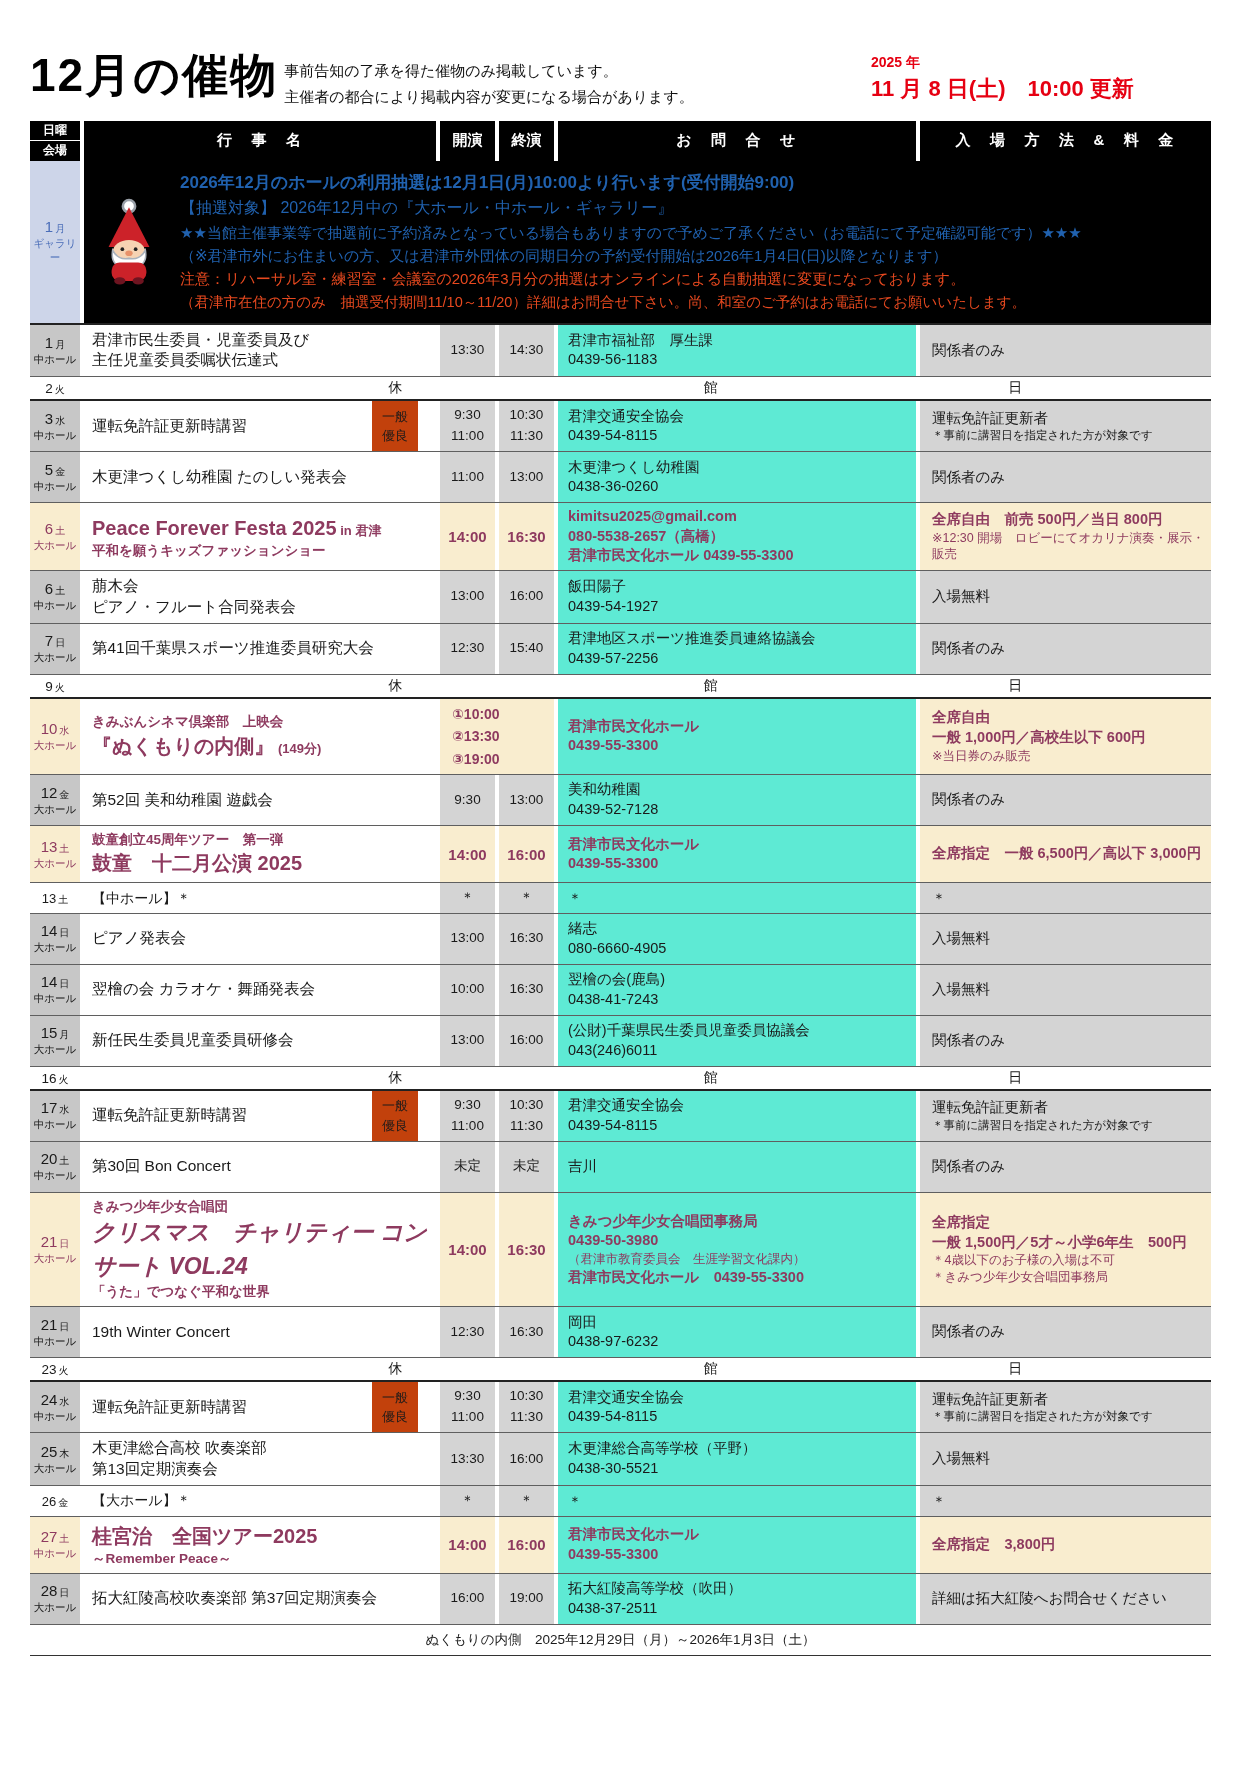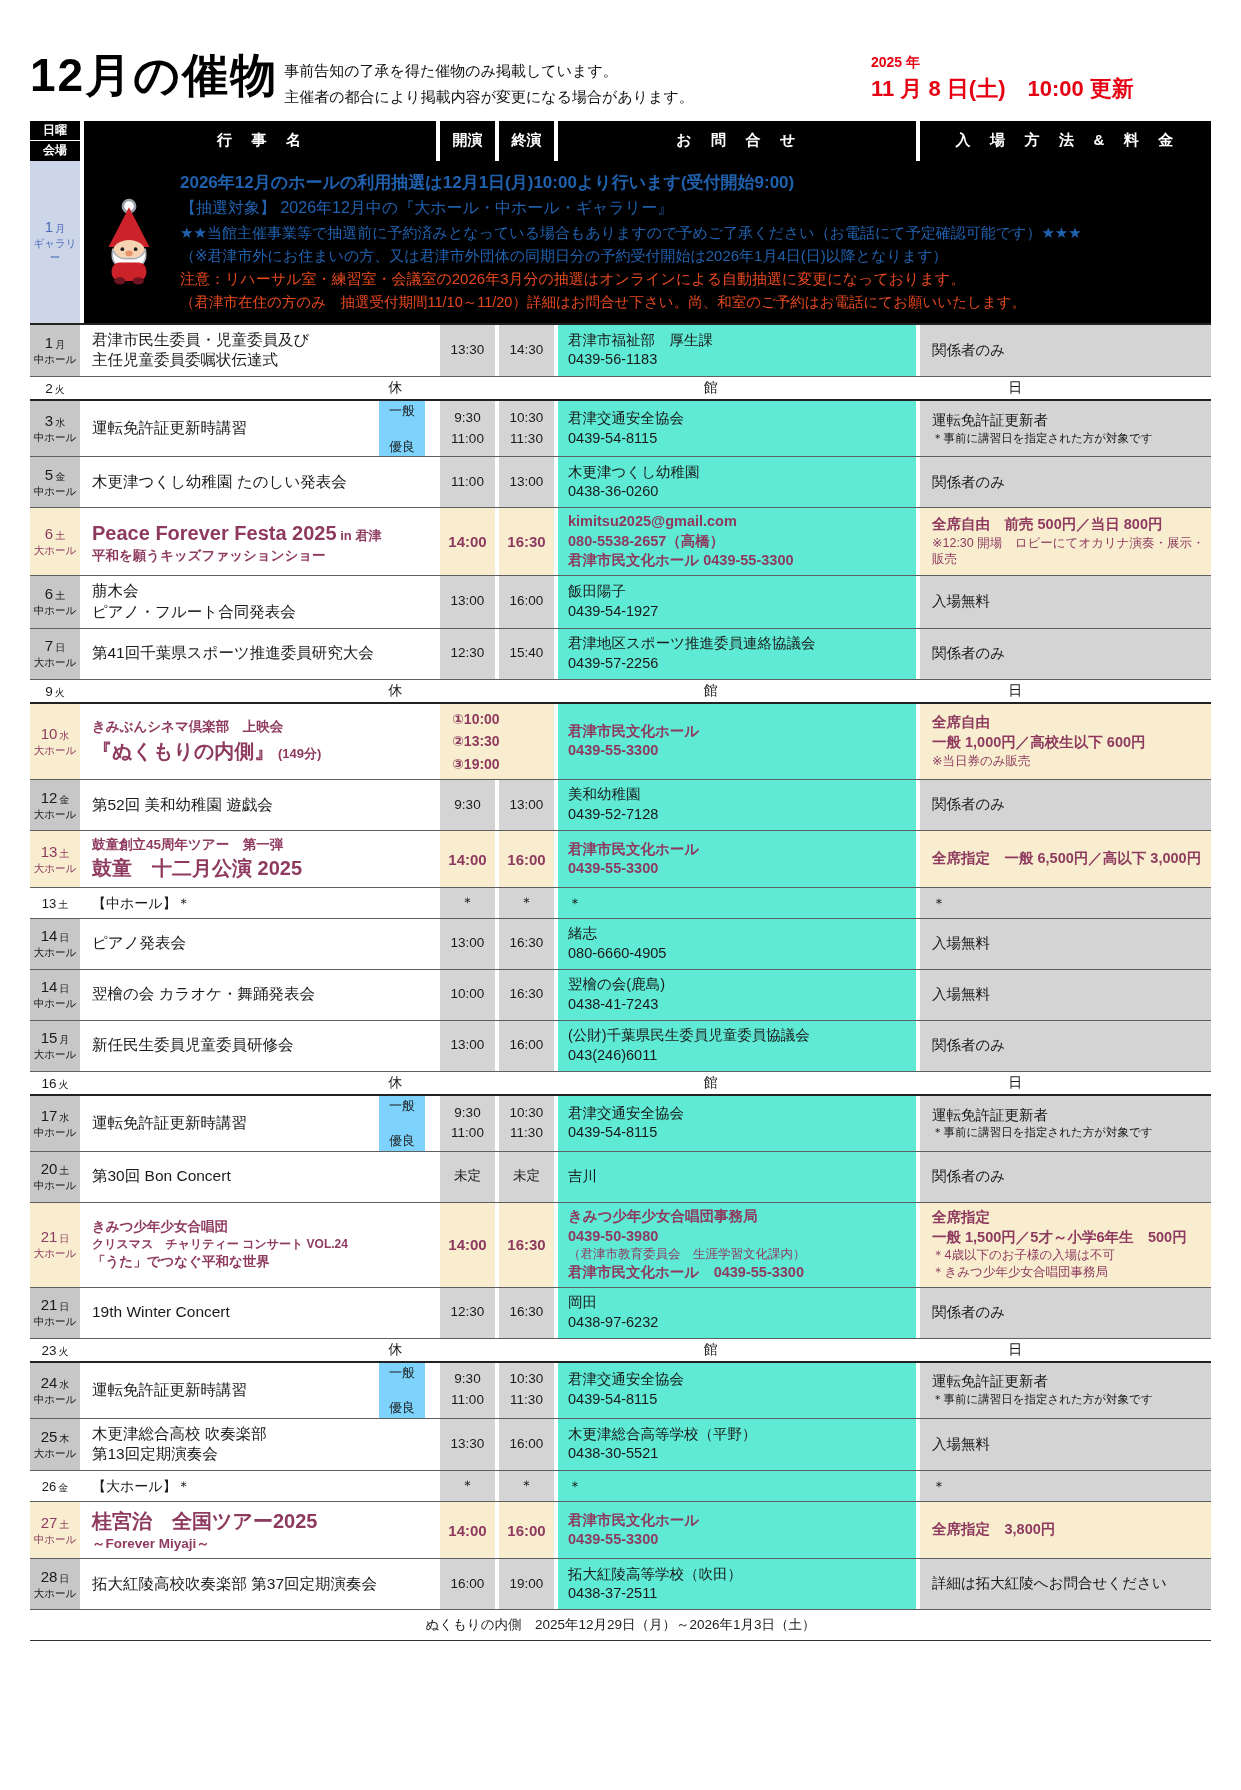--- a/index.html
+++ b/index.html
@@ -27,33 +27,33 @@
   .cell{display:flex;flex-direction:column;justify-content:center;box-sizing:border-box;}
 
   .c-date{align-items:center;text-align:center;background:#c7c7c7;padding:3px 0;}
   .d-top{white-space:nowrap;}
   .d-num{font-size:15px;}
   .d-dow{font-size:10px;margin-left:2px;}
   .d-venue{font-size:10.5px;margin-top:1px;}
 
   .c-name{padding:5px 2px 5px 8px;flex-direction:row;align-items:center;background:#fff;}
   .name-lines{flex:1;display:flex;flex-direction:column;justify-content:center;}
-  .sub-box{width:46px;align-self:stretch;background:#7dd3fc;display:flex;flex-direction:column;
-    align-items:center;justify-content:center;font-size:13px;line-height:1.5;margin:-5px 9px;gap:16px;}
+  .sub-box{width:46px;align-self:stretch;background:#c2410c;display:flex;flex-direction:column;
+    align-items:center;justify-content:center;font-size:13px;line-height:1.5;margin:-5px 16px;}
 
   .c-start,.c-end{background:#d4d4d4;align-items:center;text-align:center;font-size:13.5px;line-height:1.55;padding:4px 0;}
   .c-merged{background:#d4d4d4;align-items:flex-start;text-align:left;font-size:14px;line-height:1.6;padding:4px 0 4px 12px;}
   .c-contact{background:#5eead4;padding:4px 4px 4px 10px;font-size:14.5px;line-height:1.45;}
   .c-fee{background:#d4d4d4;padding:4px 6px 4px 12px;font-size:14.5px;line-height:1.45;}
 
   .ln{font-size:15.5px;line-height:1.35;}
   .c-contact .ln{font-size:14.5px;}
   .c-fee .ln{font-size:14.5px;}
   .ln.xl{font-size:20px;font-weight:800;line-height:1.4;}
-  .ln.lg{font-size:12px;font-weight:800;line-height:1.45;}
+  .ln.lg{font-size:23px;font-weight:800;line-height:1.45;font-style:italic;}
   .ln.bsm{font-size:13.5px;font-weight:700;}
   .ln.small{font-size:11.5px;}
   .tail{font-size:13px;font-weight:700;margin-top:44px;}
 
   .row.event{min-height:50px;}
   
   .row.hl .c-date,.row.hl .c-start,.row.hl .c-end,.row.hl .c-fee,.row.hl .c-merged{background:#f9edcf;}
   .row.hl{color:#8e3a5f;}
   .row.hl .ln{font-weight:700;}
   .row.hl .c-start,.row.hl .c-end{font-size:15px;font-weight:800;}
@@ -692,21 +692,21 @@
         <div class="cell c-fee star-cell">＊</div>
       </div>
       <div class="grid row event hl">
         <div class="cell c-date">
           <div class="d-top"><span class="d-num">27</span><span class="d-dow">土</span></div>
           <div class="d-venue">中ホール</div>
         </div>
         <div class="cell c-name">
           <div class="name-lines">
             <div class="ln xl">桂宮治　全国ツアー2025</div>
-            <div class="ln bsm">～Forever Miyaji～</div>
+            <div class="ln bsm">～Remember Peace～</div>
           </div>
         </div>
         <div class="cell c-start">
           <div>14:00</div>
         </div>
         <div class="cell c-end">
           <div>16:00</div>
         </div>
         <div class="cell c-contact">
           <div class="ln ">君津市民文化ホール</div>

